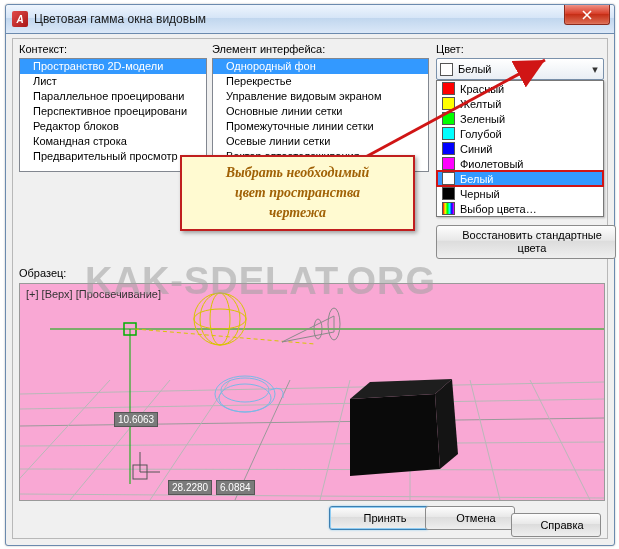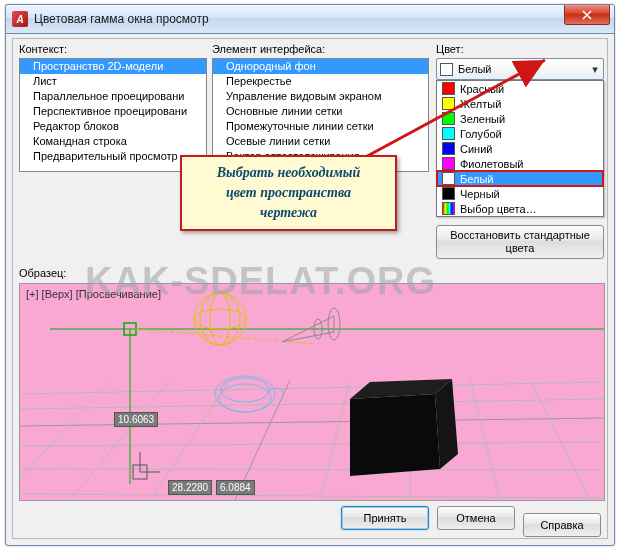--- a/index.html
+++ b/index.html
@@ -15,39 +15,39 @@
 .listbox{position:absolute;background:#fff;border:1px solid #828790;overflow:hidden;}
 .listbox .item{padding:1px 13px;white-space:nowrap;font-size:11px;line-height:13px;}
 .listbox .sel{background:#3399ff;color:#fff;}
 .combo{position:absolute;height:20px;background:linear-gradient(#fff,#e9eef4);border:1px solid #7a91ab;border-radius:2px;display:flex;align-items:center;}
 .sw{width:11px;height:11px;border:1px solid #555;margin:0 5px 0 3px;flex:0 0 auto;}
 .combo .cbtext{flex:1;}
 .combo .arrow{width:16px;text-align:center;color:#333;}
 .dropdown{position:absolute;border:1px solid #787878;background:#fff;box-shadow:1px 1px 2px rgba(0,0,0,.25);}
 .dropdown .row{display:flex;align-items:center;height:15px;padding:0 2px;font-size:11px;}
 .dropdown .row.hl{background:#3399ff;color:#fff;outline:2px solid #d01515;outline-offset:-1px;}
-.btn{position:absolute;height:22px;background:linear-gradient(#fdfdfd,#e8e8e8 45%,#dcdcdc 46%,#efefef);border:1px solid #8b8b8b;border-radius:3px;font-size:11px;display:flex;align-items:center;justify-content:center;}
+.btn{position:absolute;height:22px;background:linear-gradient(#fdfdfd,#e8e8e8 45%,#dcdcdc 46%,#efefef);border:1px solid #8b8b8b;border-radius:3px;font-size:11px;display:flex;align-items:center;justify-content:center;padding-left:12px;}
 .btn.primary{border:1px solid #3c7fb1;box-shadow:0 0 0 1px #8fccf2 inset,0 0 2px #7fc4ee;}
 .btn.wide{height:32px;line-height:13px;text-align:center;}
 .preview{position:absolute;background:#f9a8d4;border:1px solid #9a9a9a;overflow:hidden;}
 .preview-inner{position:absolute;inset:0;}
 .vtxt{position:absolute;font-size:11px;color:#333;}
 .gridline{stroke:#b8b8b8;stroke-width:1;}
 .gridline-main{stroke:#9a9a9a;stroke-width:1;}
-.callout{position:absolute;border:2px solid #c01e1e;background:#fffad1;box-shadow:2px 2px 4px rgba(0,0,0,.35);padding:6px 9px;font-family:"Comic Sans MS",cursive;font-size:14px;font-style:italic;color:#0c4a6e;text-align:center;line-height:20px;font-weight:bold;}
+.callout{position:absolute;border:2px solid #c01e1e;background:#fffad1;box-shadow:2px 2px 4px rgba(0,0,0,.35);padding:6px 18px;font-family:"Comic Sans MS",cursive;font-size:14px;font-style:italic;color:#a16207;text-align:center;line-height:20px;font-weight:bold;}
 .measure{position:absolute;background:#7b7b7b;color:#fff;font-size:10px;padding:1px 3px;border:1px solid #555;}
 .watermark{position:absolute;font-size:38px;font-weight:bold;color:rgba(160,160,160,.55);letter-spacing:1px;pointer-events:none;white-space:nowrap;}
 </style>
 </head>
 <body>
 
 <div class="win">
   <div class="titlebar">
     <div class="app-icon">A</div>
-    <div class="title-text">Цветовая гамма окна просмотр</div>
+    <div class="title-text">Цветовая гамма окна видовым</div>
     <div class="close-btn">
       <svg viewBox="0 0 10 10">
           <path d="M1 1 L9 9 M9 1 L1 9" stroke="#fff" stroke-width="1.6"></path>
         </svg>
     </div>
   </div>
 
   <div class="client">
 
     <div class="lbl" style="left:6px;top:4px;">Контекст:</div>

